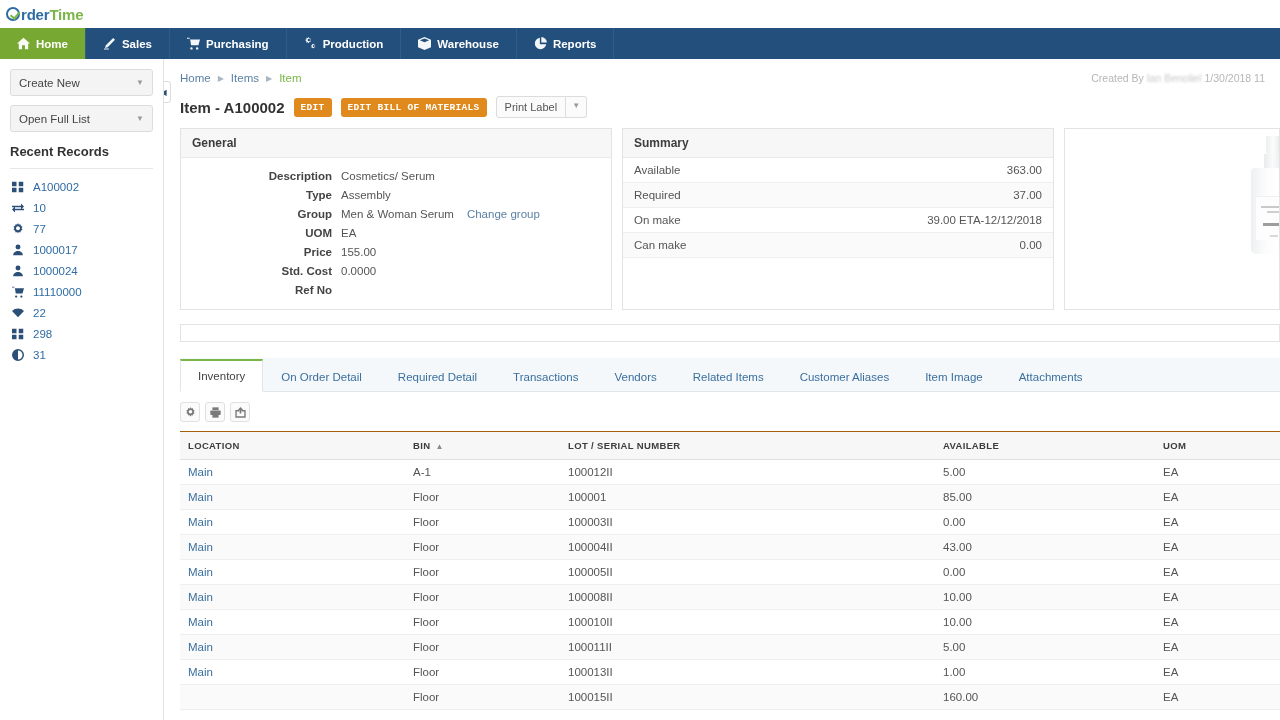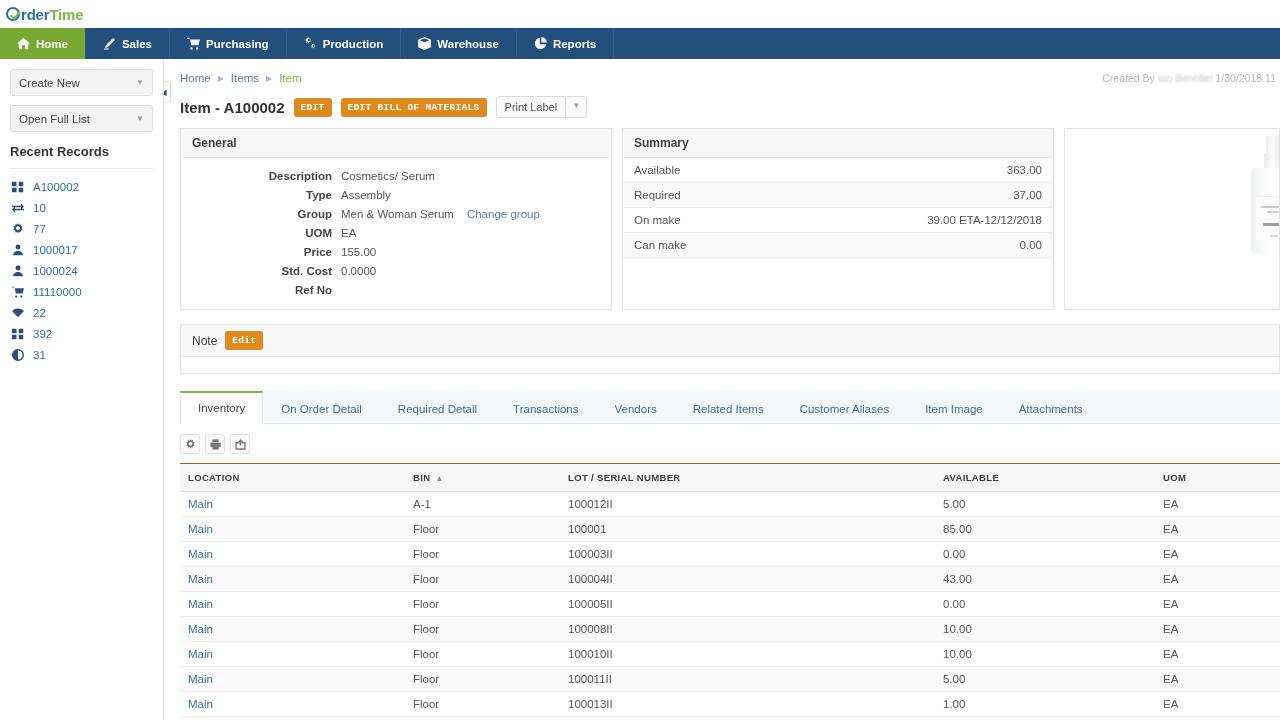--- a/index.html
+++ b/index.html
@@ -87,21 +87,21 @@
     color: #2c4f78; font-size: 8px; cursor: pointer; z-index: 5;
   }
   .crumbs {
     padding: 13px 0 0 16px; font-size: 11.5px;
     display: flex; align-items: center; gap: 7px;
   }
   .crumbs a { color: #5a7fa5; text-decoration: none; cursor: pointer; }
   .crumbs .sep { color: #aab6c2; font-size: 8px; }
   .crumbs .cur { color: #7ab648; }
   .created-by {
-    position: absolute; right: 4px; top: 13px; font-size: 10.5px; color: #b6b6b6;
+    position: absolute; right: 15px; top: 13px; font-size: 10.5px; color: #b6b6b6;
     white-space: nowrap;
   }
   .created-by .redacted { color: #c9c9c9; filter: blur(1.1px); }
 
   .titlerow {
     display: flex; align-items: center; gap: 9px;
     padding: 12px 0 10px 16px;
   }
   .page-title { font-size: 15px; font-weight: bold; color: #333; }
   .btn-orange {
@@ -359,21 +359,21 @@
     </div>
     <div class="rec-item">
       <span class="rec-ico">
           <svg viewBox="0 0 16 16">
             <rect x="0" y="1" width="6" height="6"></rect>
             <rect x="9" y="1" width="6" height="6"></rect>
             <rect x="0" y="9" width="6" height="6"></rect>
             <rect x="9" y="9" width="6" height="6"></rect>
           </svg>
         </span>
-      <span>392</span>
+      <span>298</span>
     </div>
     <div class="rec-item">
       <span class="rec-ico">
           <svg viewBox="0 0 16 16">
             <circle cx="8" cy="8" r="7" fill="none" stroke="#2c4f78" stroke-width="2"></circle>
             <path d="M8 1a7 7 0 0 0 0 14z"></path>
           </svg>
         </span>
       <span>31</span>
     </div>
@@ -478,24 +478,20 @@
                 <div class="l3"></div>
                 <div class="l4"></div>
             </div>
           </div>
         </div>
       </div>
 
     </div>
 
     <div class="note-wrap">
-      <div class="note-head">
-        <span>Note</span>
-        <button class="btn-orange">Edit</button>
-      </div>
       <div class="note-body"></div>
     </div>
 
     <div class="tabs">
       <div class="tab active">Inventory</div>
       <div class="tab">On Order Detail</div>
       <div class="tab">Required Detail</div>
       <div class="tab">Transactions</div>
       <div class="tab">Vendors</div>
       <div class="tab">Related Items</div>

